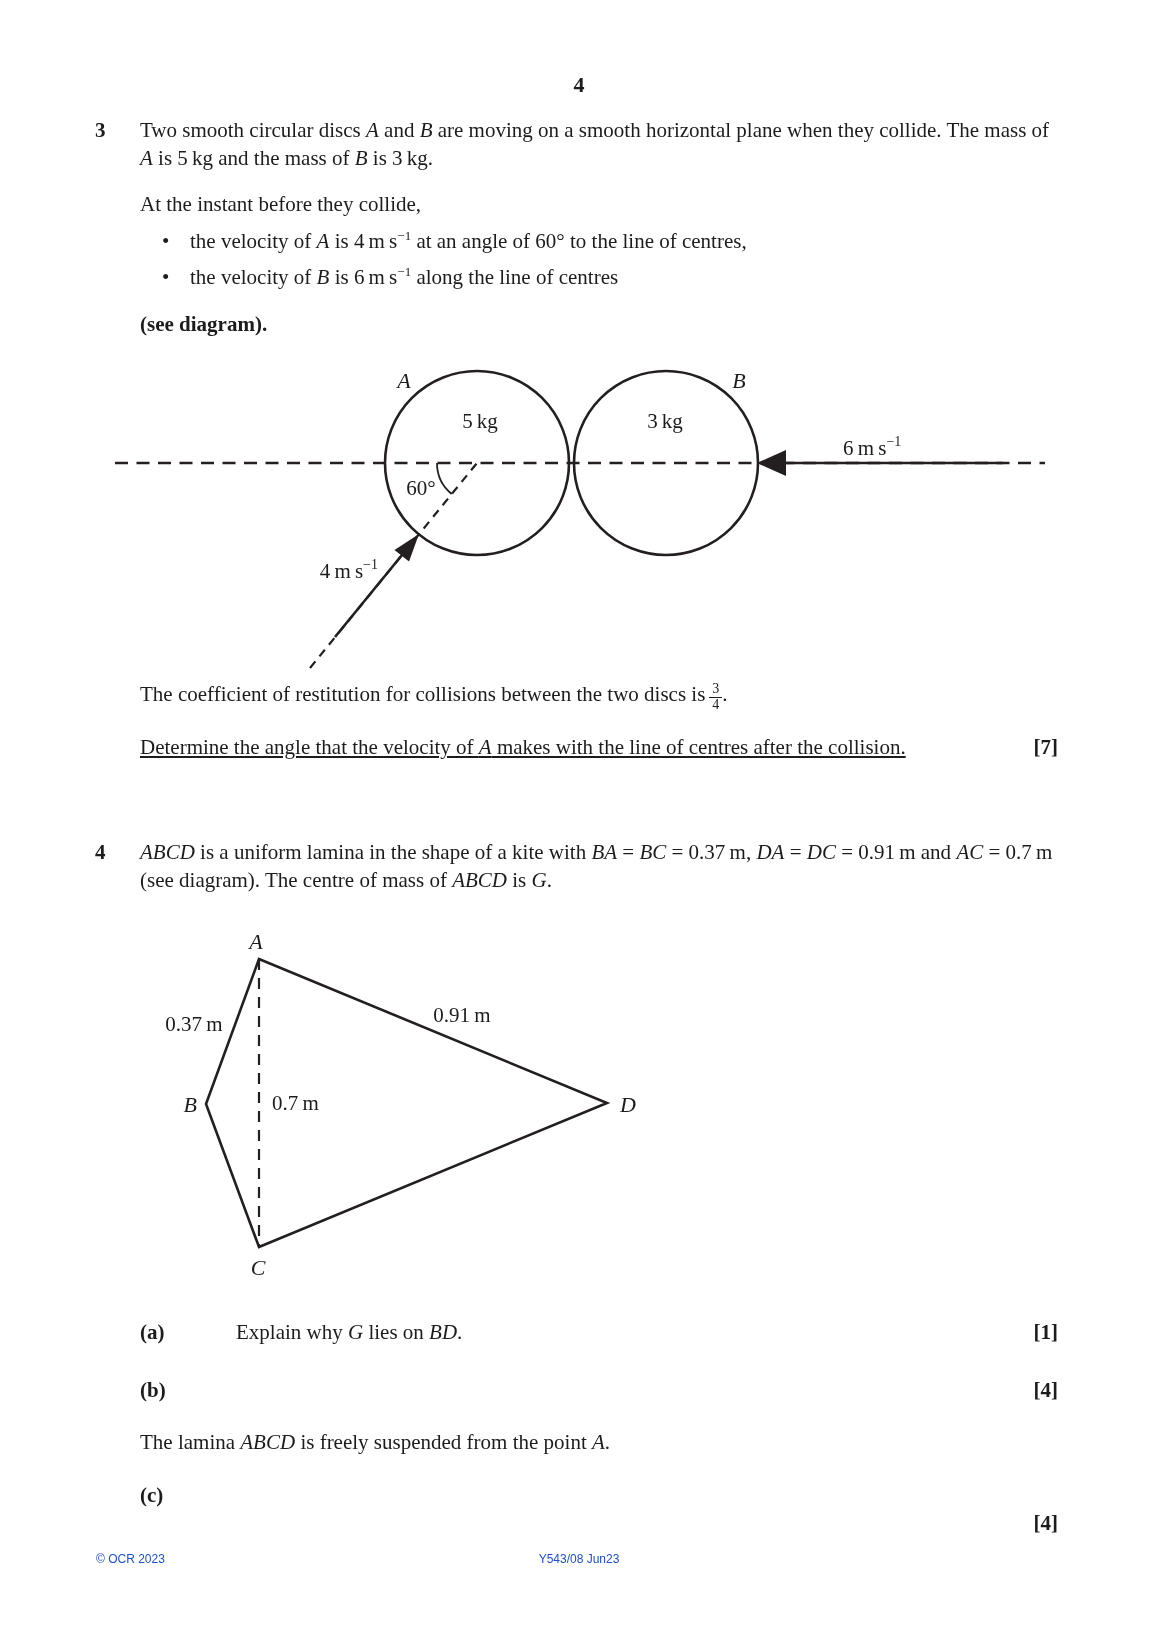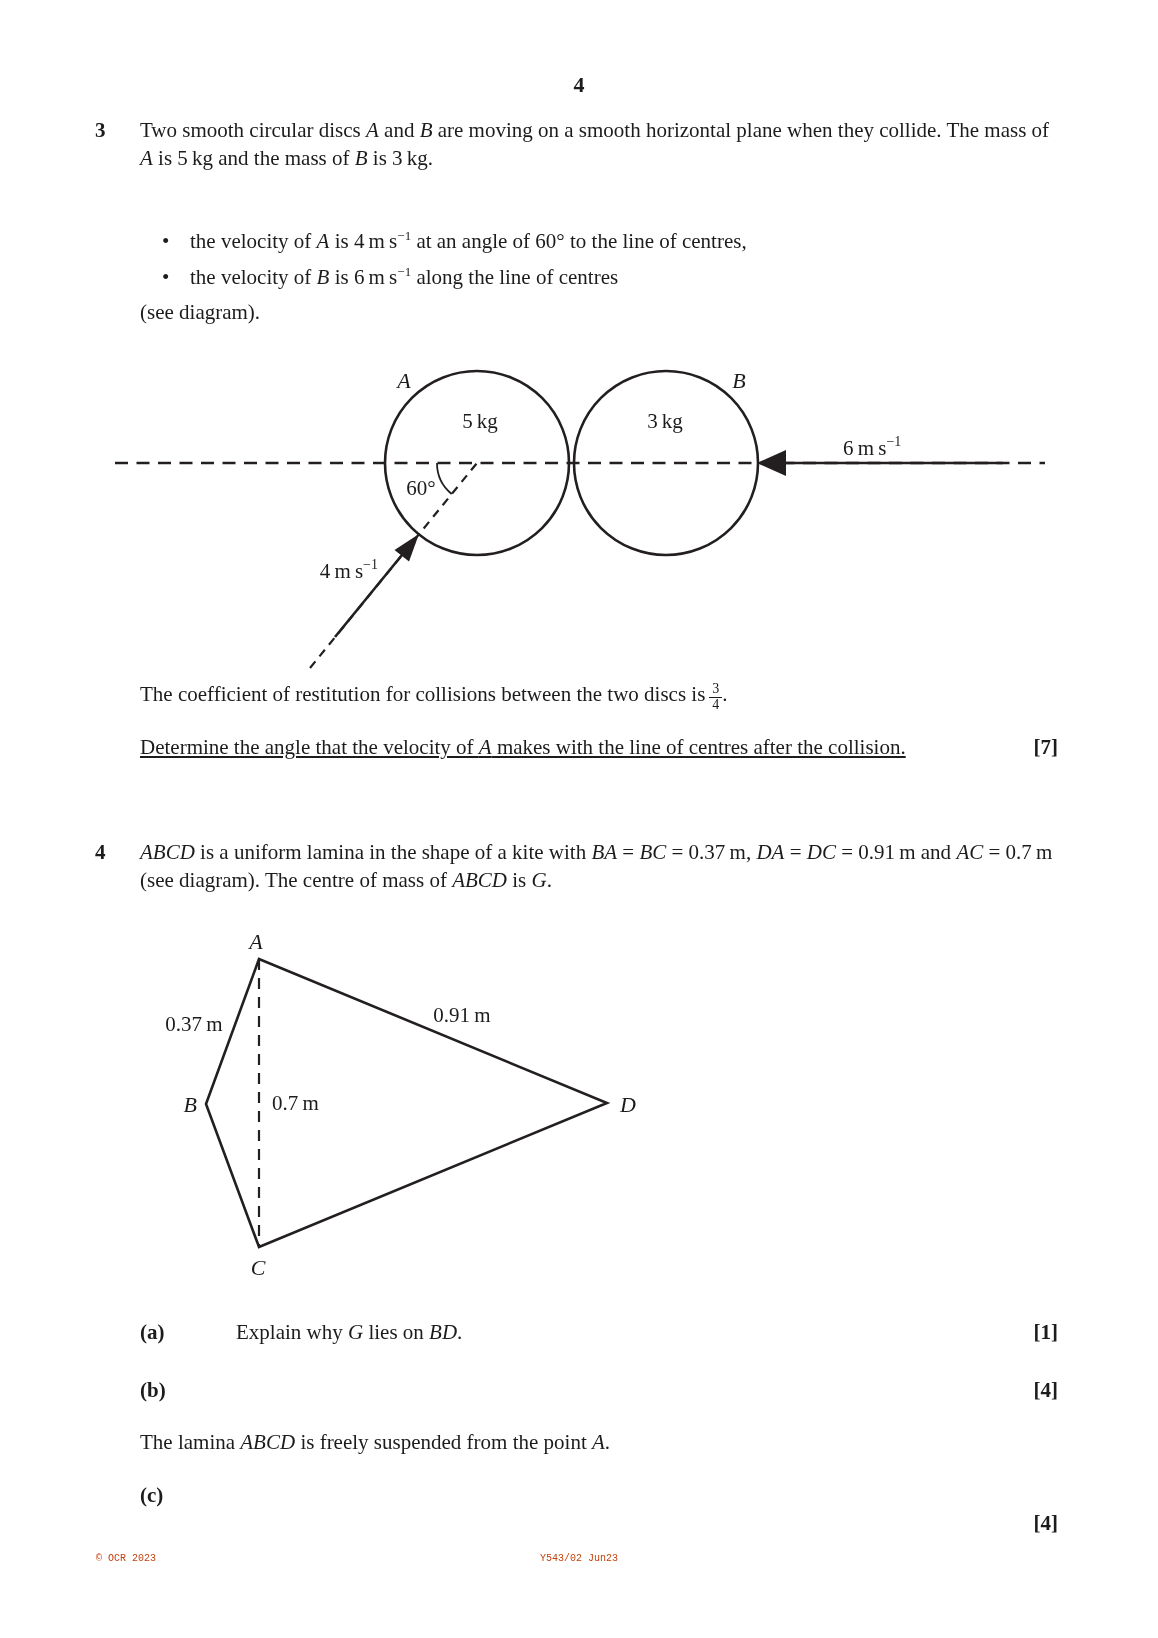--- a/index.html
+++ b/index.html
@@ -19,45 +19,46 @@
   .q-num{left:95px;width:40px;font-weight:bold;}
   .q-text{left:140px;width:916px;}
   .marks{width:98px;left:960px;text-align:right;font-weight:bold;}
   .bullet-dot{left:162px;width:20px;}
   .bullet-text{left:190px;width:866px;}
   .part-label{left:140px;width:44px;font-weight:bold;}
   .part-text{left:188px;width:852px;margin-left:48px;}
   .frac{display:inline-block;vertical-align:-0.55em;text-align:center;font-size:14px;line-height:1.05;margin-left:4px;font-weight:normal;}
   .frac .num{display:block;padding:0 3px;}
   .frac .den{display:block;border-top:1.6px solid #1c1c1c;padding:0 3px;}
-  .footer{font-family:Liberation Mono, monospace;font-size:10px;line-height:18px;color:#c2410c;}
+  .footer{font-family:Liberation Sans, sans-serif;font-size:12px;line-height:18px;color:#1d4ed8;}
   .footer-left{top:1550px;left:96px;}
   .footer-center{top:1550px;left:0;width:1158px;text-align:center;}
   svg text{font-family:"Liberation Serif", serif;fill:#1c1c1c;}
   .dlabel{font-size:21px;}
   .dlabel-it{font-size:22px;font-style:italic;}
 </style>
 </head>
 <body>
 
 <div class="page">
 
   <div class="abs page-num">4</div>
 
   <div class="abs body-text q-num" style="top:116px;">3</div>
   <div class="abs body-text q-text" style="top:116px;">Two smooth circular discs <i>A</i> and <i>B</i> are moving on a smooth horizontal plane when they collide. The mass of <i>A</i> is 5 kg and the mass of <i>B</i> is 3 kg.</div>
 
+  <div class="abs body-text q-text" style="top:190px;">At the instant before they collide,</div>
 
   <div class="abs body-text bullet-dot" style="top:227px;">•</div>
   <div class="abs body-text bullet-text" style="top:227px;">the velocity of <i>A</i> is 4 m s<sup>−1</sup> at an angle of 60° to the line of centres,</div>
 
   <div class="abs body-text bullet-dot" style="top:263px;">•</div>
   <div class="abs body-text bullet-text" style="top:263px;">the velocity of <i>B</i> is 6 m s<sup>−1</sup> along the line of centres</div>
 
-  <div class="abs body-text q-text" style="top:298px;">(see diagram).</div>
+  <div class="abs body-text q-text" style="top:310px;font-weight:bold;">(see diagram).</div>
 
   <svg class="abs" style="left:90px;top:350px;" width="990" height="340" viewBox="90 350 990 340">
 
     <circle cx="477" cy="463" r="92" fill="#ffffff" stroke="#231f20" stroke-width="2.6"></circle>
     <circle cx="666" cy="463" r="92" fill="#ffffff" stroke="#231f20" stroke-width="2.6"></circle>
 
     <line x1="115" y1="463" x2="1045" y2="463" stroke="#231f20" stroke-width="2.4" stroke-dasharray="13 8.5"></line>
 
     <line x1="1003" y1="463" x2="784" y2="463" stroke="#231f20" stroke-width="2.6"></line>
     <polygon points="757,463 786,450 786,476" fill="#231f20"></polygon>
@@ -105,15 +106,15 @@
 
   <div class="abs body-text part-label" style="top:1376px;">(b)</div>
   <div class="abs body-text marks" style="top:1376px;">[4]</div>
 
   <div class="abs body-text q-text" style="top:1428px;">The lamina <i>ABCD</i> is freely suspended from the point <i>A</i>.</div>
 
   <div class="abs body-text part-label" style="top:1481px;">(c)</div>
   <div class="abs body-text marks" style="top:1509px;">[4]</div>
 
   <div class="abs footer footer-left">© OCR 2023</div>
-  <div class="abs footer footer-center">Y543/02 Jun23</div>
+  <div class="abs footer footer-center">Y543/08 Jun23</div>
 
 </div>
 
 </body></html>

